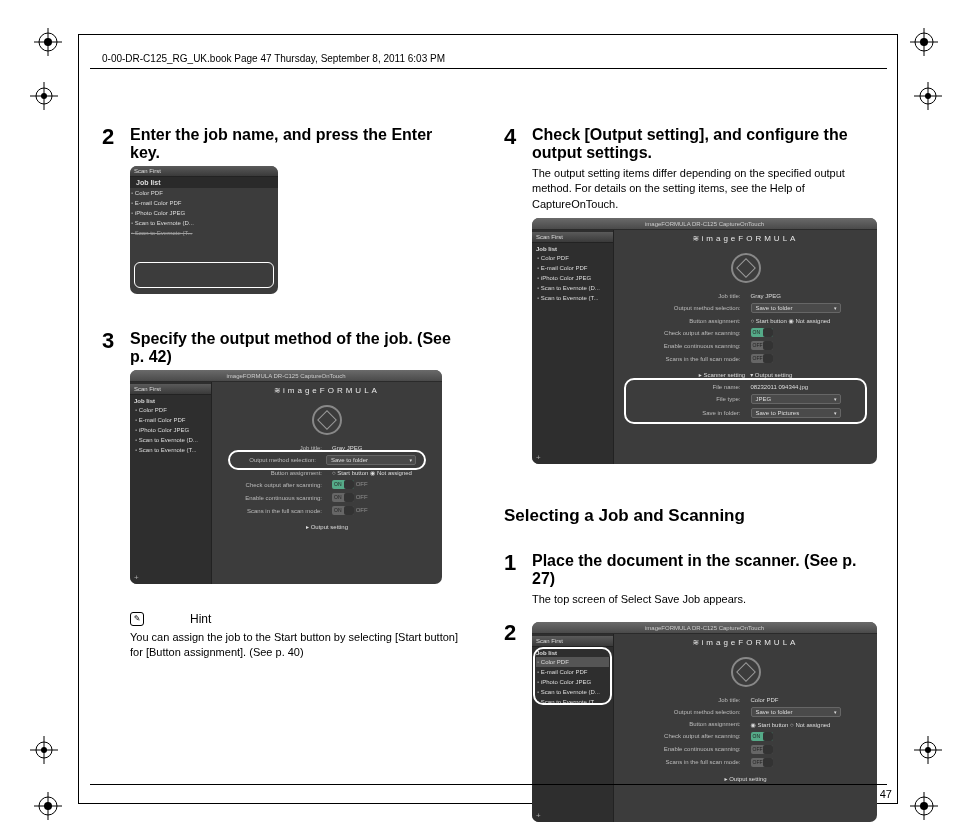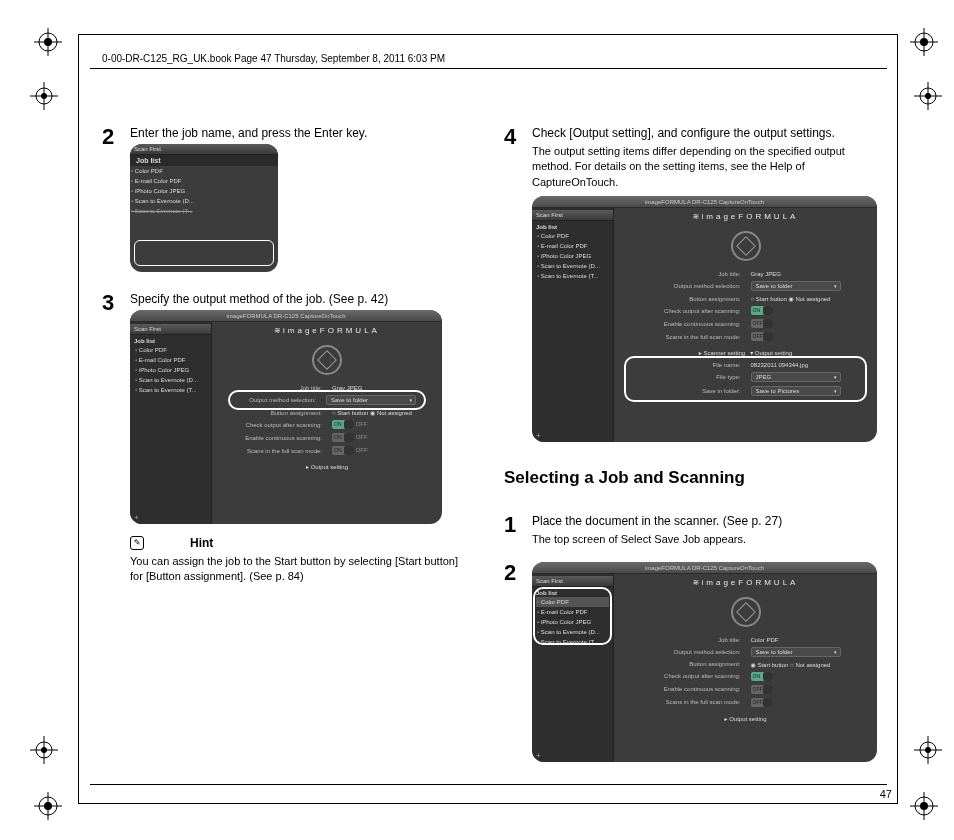--- a/index.html
+++ b/index.html
@@ -47,38 +47,38 @@
   .step { display: flex; gap: 10px; margin-bottom: 8px; }
   .step-num {
     font-family: "Arial Black", Arial, sans-serif;
     font-weight: 900;
     font-size: 22px;
     line-height: 1;
     width: 18px;
     flex-shrink: 0;
   }
   .step-body { flex: 1; }
-  .step-title { font-weight: normal; font-size: 12px; margin-bottom: 4px; }
+  .step-title { font-weight: bold; font-size: 16px; margin-bottom: 4px; }
   .step-desc { font-size: 11px; line-height: 1.4; margin-bottom: 6px; }
   .section-h {
     font-family: "Arial Black", Arial, sans-serif;
     font-weight: 900;
     font-size: 17px;
     margin: 14px 0 26px 0;
   }
   .hint-row { display: flex; align-items: center; gap: 6px; margin: 8px 0 4px 0; }
   .hint-icon {
     width: 14px; height: 14px;
     border: 1.2px solid #000;
     border-radius: 3px;
     font-size: 8px;
     text-align: center;
     line-height: 12px;
   }
-  .hint-label { font-weight: bold; font-size: 12px; padding-left: 40px; }
+  .hint-label { font-weight: normal; font-size: 12px; padding-left: 40px; }
   .hint-text { font-size: 11px; line-height: 1.4; }
   .page-num {
     position: absolute;
     right: 62px;
     bottom: 40px;
     font-size: 11px;
   }
   .footer-line {
     position: absolute;
     left: 90px;
@@ -89,26 +89,26 @@
   }
   
   .reg {
     position: absolute;
     width: 28px; height: 28px;
   }
   .reg svg { width: 100%; height: 100%; }
   
   .shot {
     background: #3c3c3c;
-    border-radius: 12px;
+    border-radius: 7px;
     color: #ddd;
     font-size: 7px;
     position: relative;
     overflow: hidden;
-    margin-bottom: 12px;
+    margin-bottom: 28px;
   }
   .shot .tb {
     background: linear-gradient(#6a6a6a,#4a4a4a);
     height: 12px;
     border-bottom: 1px solid #2a2a2a;
     text-align: center;
     line-height: 12px;
     font-size: 6px;
     color: #ccc;
   }
@@ -326,21 +326,21 @@
             </div>
             <div class="disclosure">Output setting</div>
           </div>
           <div class="plus">+</div>
         </div>
 
         <div class="hint-row">
           <div class="hint-icon">✎</div>
           <div class="hint-label">Hint</div>
         </div>
-        <div class="hint-text">You can assign the job to the Start button by selecting [Start button] for [Button assignment]. (See p. 84)</div>
+        <div class="hint-text">You can assign the job to the Start button by selecting [Start button] for [Button assignment]. (See p. 40)</div>
       </div>
     </div>
   </div>
 
   <div class="col">
 
     <div class="step">
       <div class="step-num">4</div>
       <div class="step-body">
         <div class="step-title">Check [Output setting], and configure the output settings.</div>

